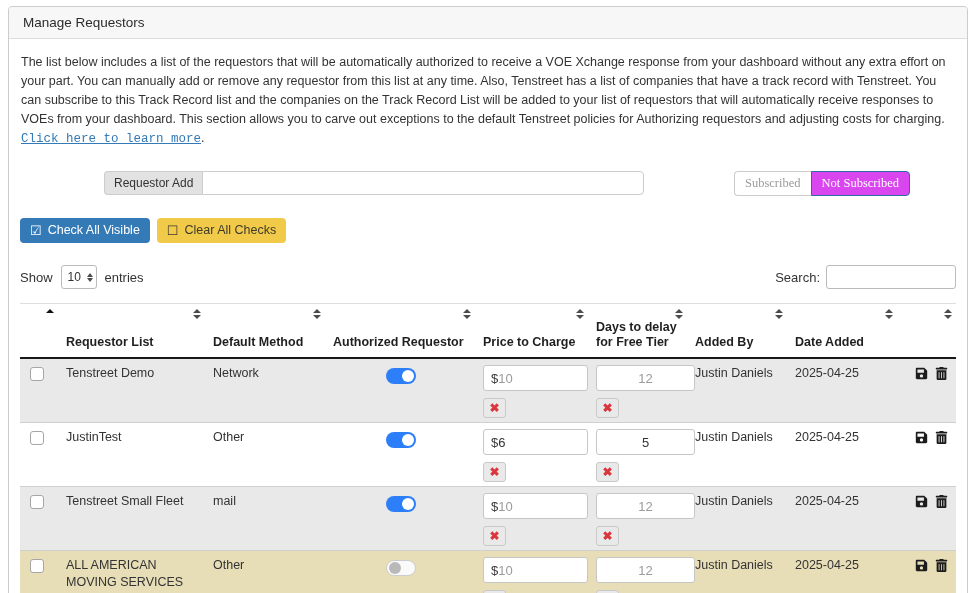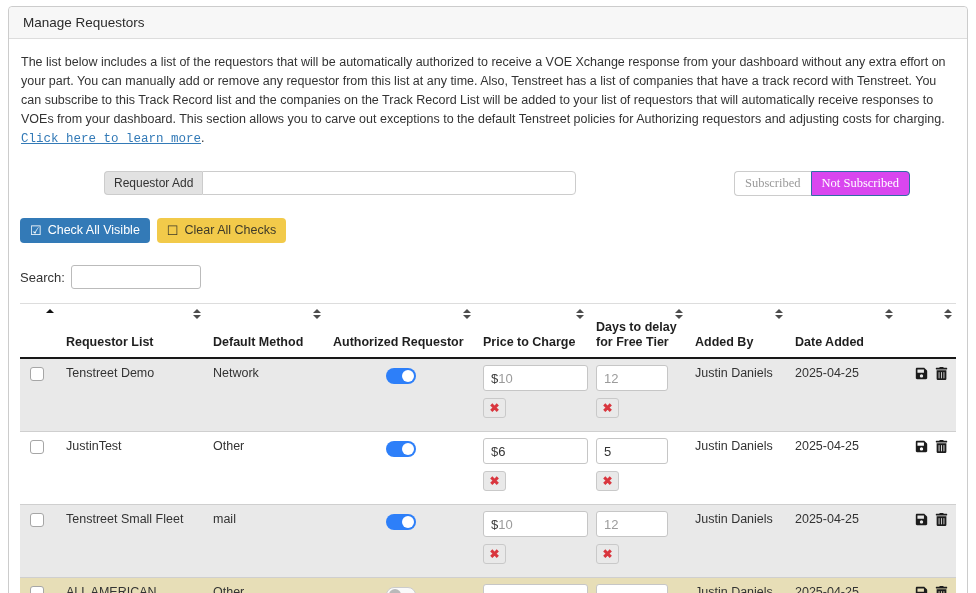--- a/index.html
+++ b/index.html
@@ -8,21 +8,21 @@
 
   .panel { margin:6px 8px 0 8px; border:1px solid #ccc; border-radius:4px; background:#fff; }
   .panel-header { background:#f7f7f7; border-bottom:1px solid #ddd; padding:8px 14px;
     font-size:13.5px; font-weight:500; color:#2b2b2b; border-radius:4px 4px 0 0; }
   .panel-body { padding:12px 11px 20px 11px; }
 
   .intro { font-size:12.5px; line-height:19px; color:#333; margin:2px 1px 0 1px; }
   .intro a { color:#337ab7; text-decoration:underline; cursor:pointer;font-family:Liberation Mono, monospace; }
 
   .add-row { display:flex; justify-content:space-between; align-items:flex-start; margin-top:22px; }
-  .input-group { display:flex; margin-left:84px; width:472px; height:24px;justify-content:space-between; }
+  .input-group { display:flex; margin-left:84px; width:540px; height:24px;justify-content:space-between; }
   .input-group .addon { background:#e2e2e2; border:1px solid #ccc; border-right:none;
     border-radius:4px 0 0 4px; font-size:12px; color:#333; padding:0 9px; display:flex; align-items:center; white-space:nowrap; }
   .input-group input { flex:1; border:1px solid #ccc; border-radius:0 4px 4px 0; font-size:12px; padding:0 6px; outline:none; }
 
   .btn-group { display:flex; margin-right:46px; }
   .btn-toggle { font-size:12.5px; padding:4px 10px; border:1px solid #ccc; background:#fff; color:#9a9a9a; cursor:pointer;font-family:Liberation Serif, serif; }
   .btn-toggle.left { border-radius:4px 0 0 4px; border-right:none; }
   .btn-toggle.right { border-radius:0 4px 4px 0; }
   .btn-toggle.active { background:#d946ef; border-color:#2e6da4; color:#fff; }
 
@@ -51,34 +51,34 @@
   thead tr { border-bottom:2px solid #181818; }
   .sort-wrap { position:absolute; top:5px; right:4px; display:flex; flex-direction:column; gap:1.5px; }
   .sort-wrap .tri-up, .sort-wrap .tri-down { border-left-width:4px; border-right-width:4px; }
   .sort-asc .tri-up { border-bottom-color:#111; }
   .sort-both .tri-up { border-bottom-color:#4d4d4d; }
   .sort-both .tri-down { border-top-color:#4d4d4d; }
 
   tbody tr { border-bottom:1px solid #cfcfcf; }
   tbody tr.stripe { background:#e9e9e9; }
   tbody tr.highlight { background:#e7deb7; border-top:1px solid #8b8569; border-bottom:2px solid #3c3c38; }
-  tbody td { vertical-align:top; padding:6px 6px 13px 8px; font-size:12.5px; color:#333; line-height:17px; height:60px;margin-left:8px; }
+  tbody td { vertical-align:top; padding:6px 6px 4px 8px; font-size:12.5px; color:#333; line-height:17px; height:60px;margin-left:8px; }
   td.c-check { padding-left:10px; padding-top:8px; }
   .checkbox { display:inline-block; width:14px; height:14px; background:#fff; border:1px solid #a6a6a6; border-radius:3px; cursor:pointer; }
   td.c-auth { text-align:center; padding-top:9px; }
   .toggle { display:inline-block; position:relative; width:30px; height:16px; border-radius:9px; cursor:pointer; }
   .toggle.on { background:#2d7ff9; }
   .toggle.on .knob { position:absolute; right:2px; top:2px; width:12px; height:12px; border-radius:50%; background:#fff; }
   .toggle.off { background:#fafafa; border:1px solid #ccc; }
   .toggle.off .knob { position:absolute; left:2px; top:1px; width:12px; height:12px; border-radius:50%; background:#b9b9b9; }
 
   .mini-input { background:#fff; border:1px solid #c6c6c6; border-radius:3px; height:26px;
     display:flex; align-items:center; padding:0 7px; font-size:13px; cursor:text; }
   .c-price .mini-input { width:105px; }
-  .c-days .mini-input { width:72px; }
+  .c-days .mini-input { width:99px;justify-content:center; }
   .mini-input .prefix { color:#3c3c3c; }
   .mini-input .val.ph { color:#9b9b9b; }
   .mini-input .val.actual { color:#333; }
   .x-btn { margin-top:7px; width:23px; height:20px; background:#e9e9e9; border:1px solid #c9c9c9;
     border-radius:3px; cursor:pointer; display:flex; align-items:center; justify-content:center; padding:0; }
   .x-glyph { color:#d9363e; font-size:12px; font-weight:bold; line-height:1; }
 
   td.c-actions { padding-top:8px; white-space:nowrap; text-align:right; padding-right:8px; }
   .icon-btn { display:inline-block; cursor:pointer; margin-left:4px; }
   .icon-btn svg { width:13px; height:13px; fill:#1c1c1c; }
@@ -110,20 +110,31 @@
         <span class="glyph">☑</span>
         <span>Check All Visible</span>
       </button>
       <button class="btn btn-warning">
         <span class="glyph">☐</span>
         <span>Clear All Checks</span>
       </button>
     </div>
 
     <div class="controls-row">
+      <div class="show-group">
+        <span>Show</span>
+        <div class="select-box">
+          <span>10</span>
+          <span class="spin">
+              <span class="tri-up"></span>
+              <span class="tri-down"></span>
+            </span>
+        </div>
+        <span>entries</span>
+      </div>
       <div class="search-group">
         <span>Search:</span>
         <input type="text" value="" style="">
       </div>
     </div>
 
     <table>
       <colgroup>
         <col style="width:38px">
           <col style="width:147px">

